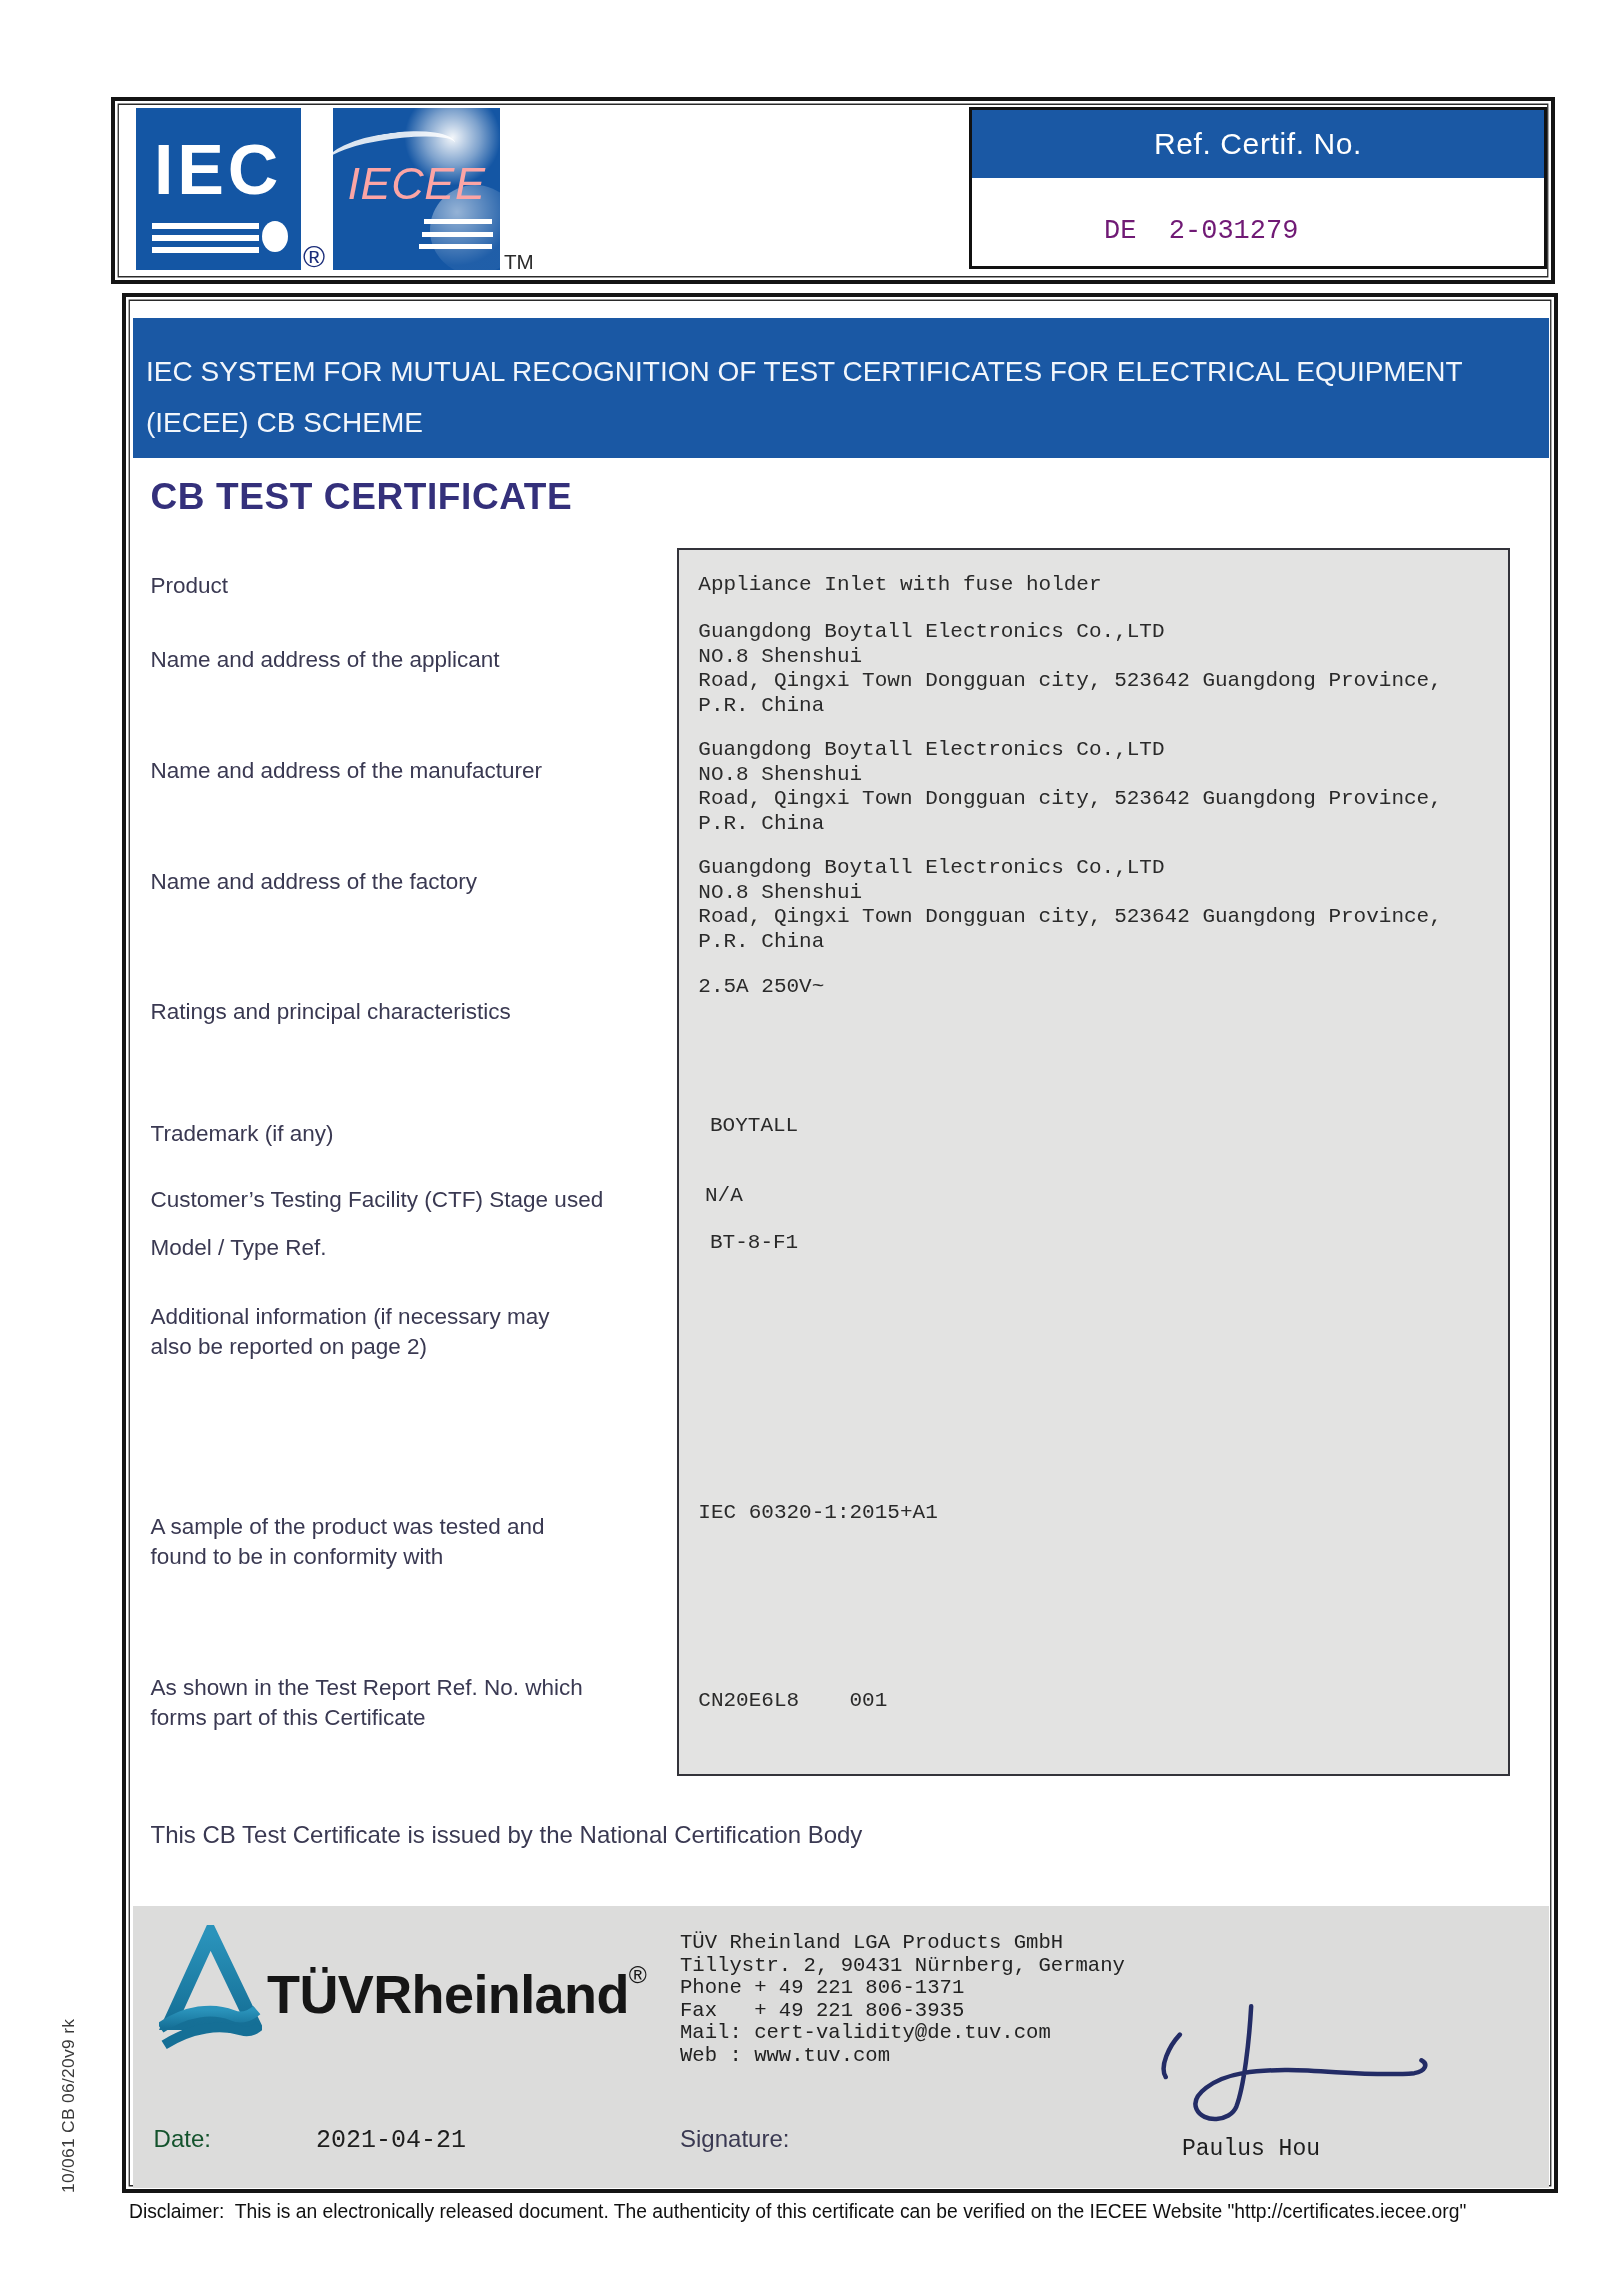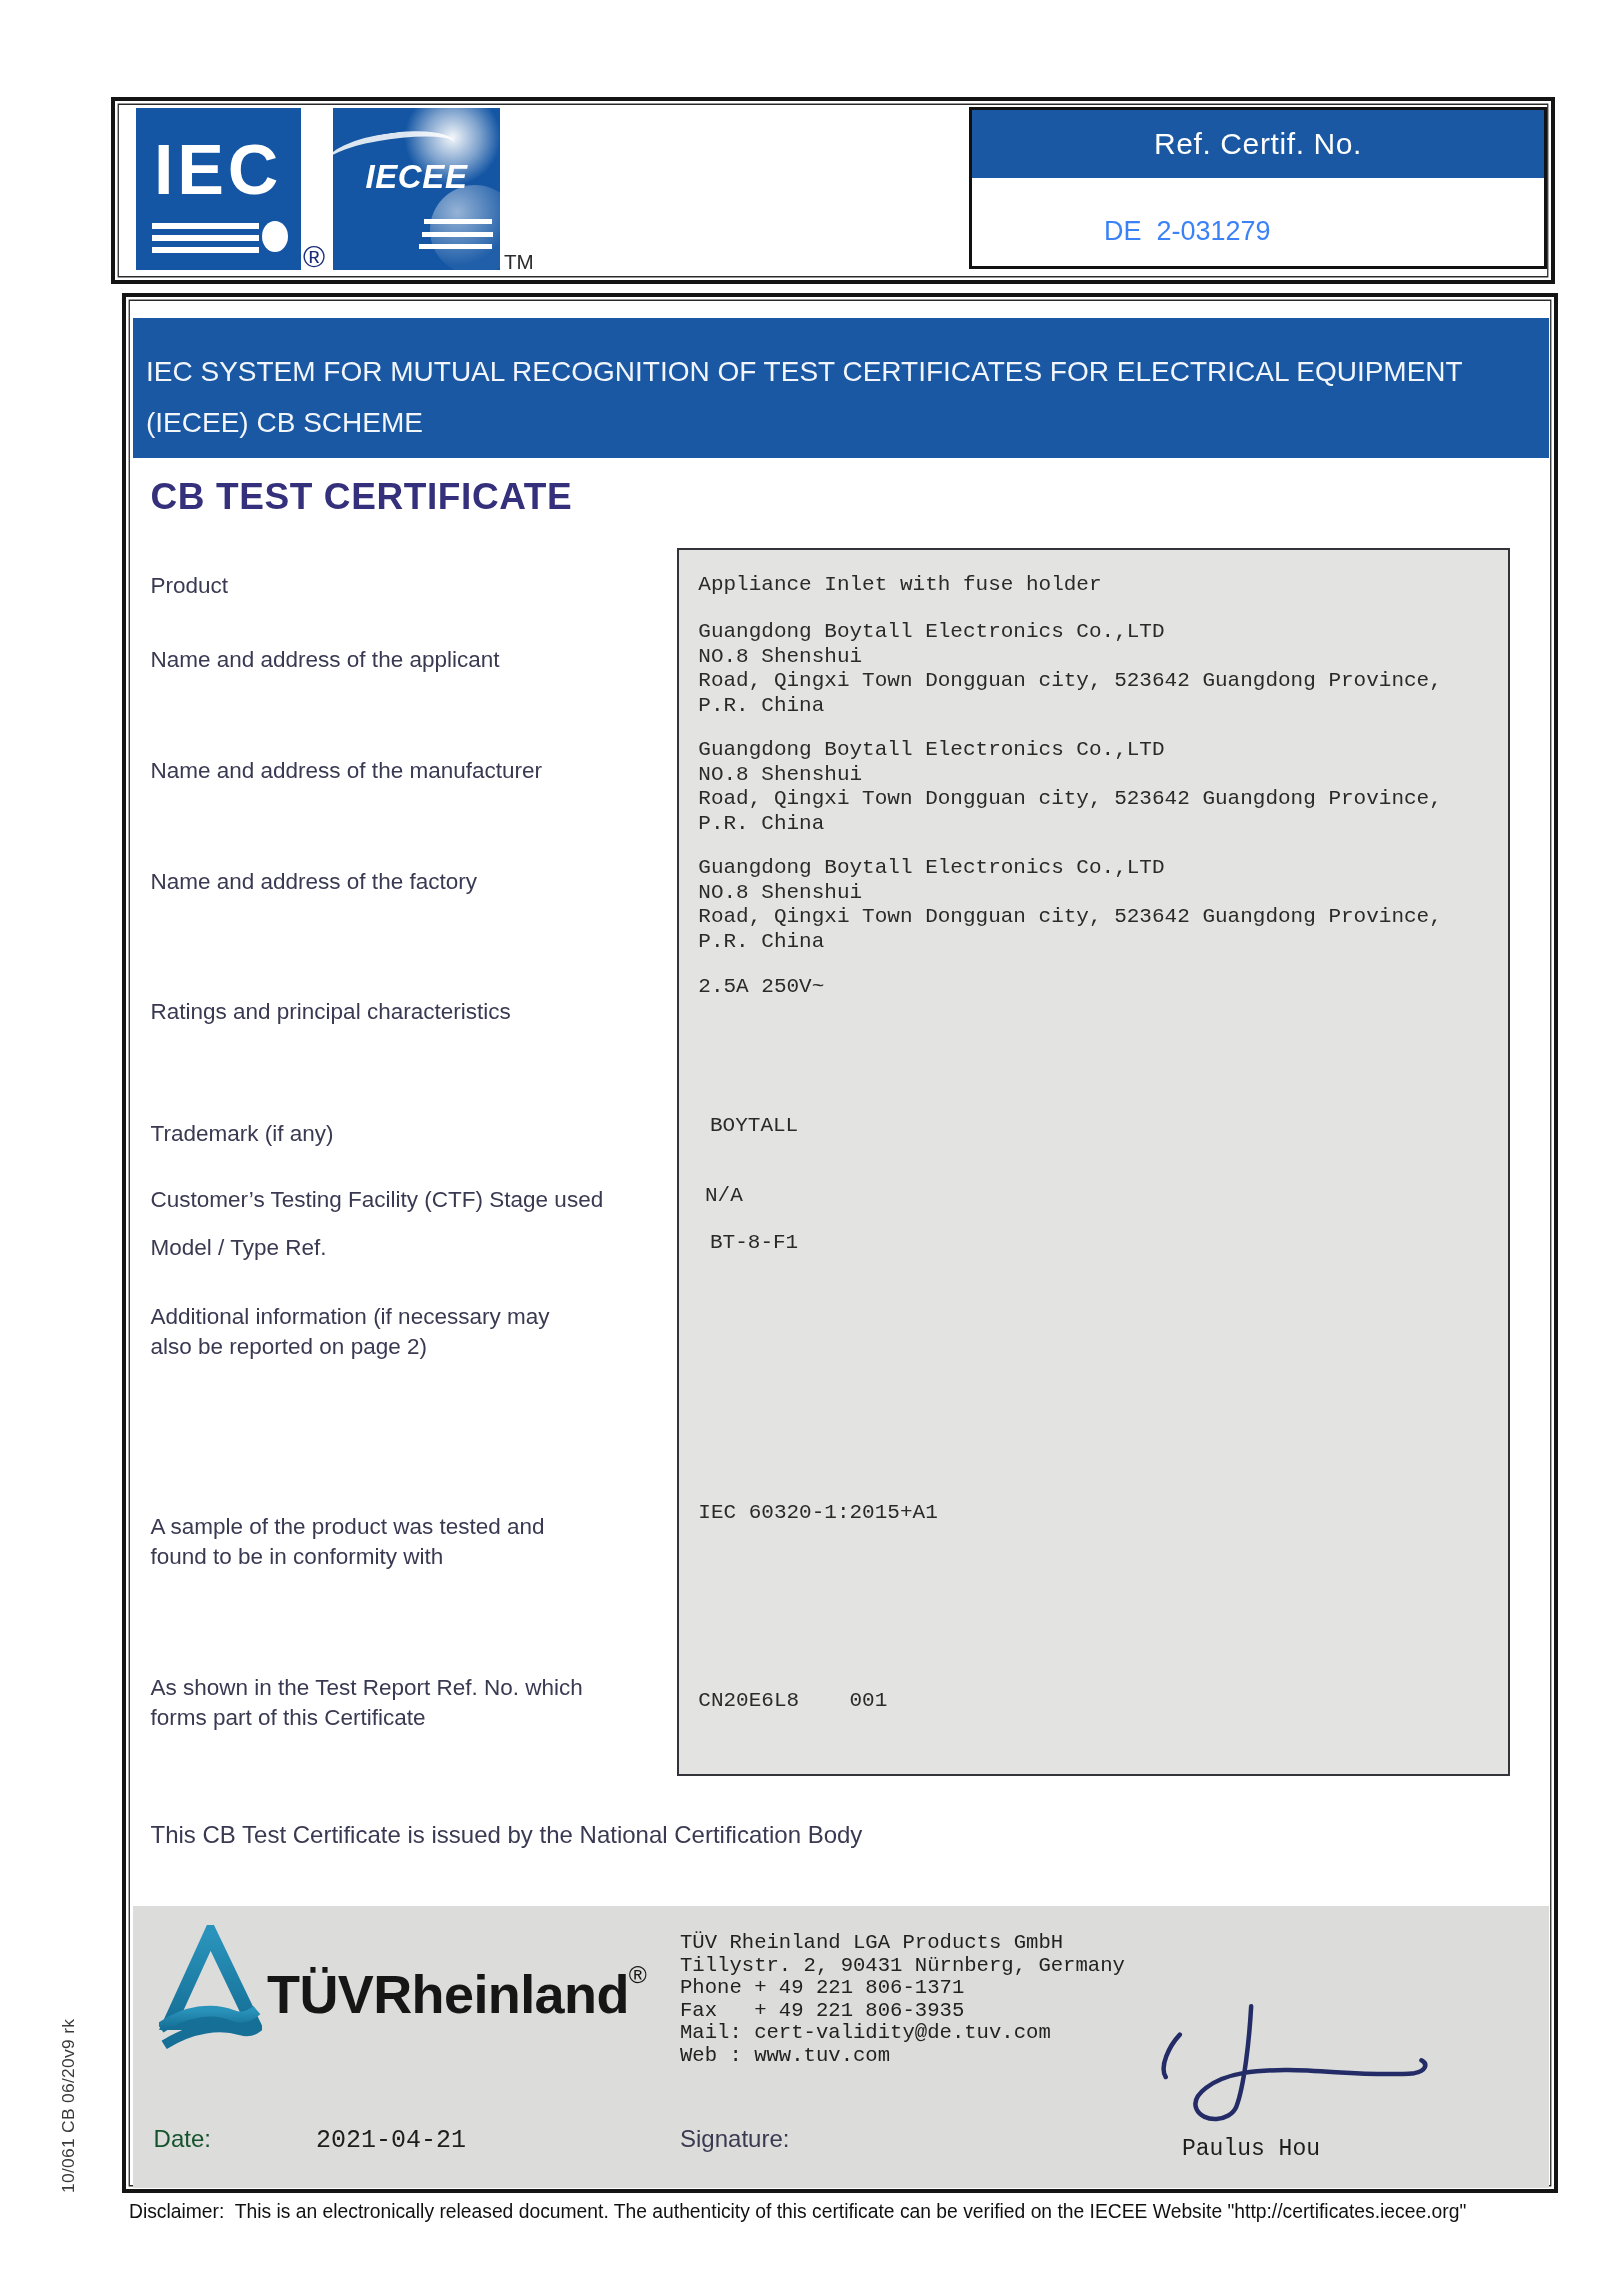--- a/index.html
+++ b/index.html
@@ -36,41 +36,41 @@
     position:absolute; left:71px; top:-19.3px; width:97px; height:97px; border-radius:50%;
     background:radial-gradient(circle, rgba(255,255,255,0.95) 0%, rgba(255,255,255,0.45) 40%, rgba(255,255,255,0) 70%);
   }
   .iecee-swoosh {
     position:absolute; left:-6.4px; top:24.5px; width:129px; height:39px;
     border-top:6.4px solid rgba(255,255,255,0.85); border-radius:50%;
     transform:rotate(-8deg);
   }
   .iecee-text {
     position:absolute; left:0; right:0; top:50px; text-align:center;
-    color:#ffffff; font-weight:bold; font-style:italic; font-size:33px; letter-spacing:0.6px;
+    color:#fca5a5; font-weight:normal; font-style:italic; font-size:45px; letter-spacing:0.6px;
   }
   .iecee-bar { position:absolute; height:5.1px; background:#ffffff; }
   .iecee-globe {
     position:absolute; left:97px; top:77px; width:90px; height:90px; border-radius:50%;
     background:radial-gradient(circle at 30% 30%, rgba(255,255,255,0.55), rgba(255,255,255,0.05) 60%);
   }
   .tm-mark { position:absolute; left:389px; top:149px; font-size:20.6px; color:#2b2b2b; }
 
   .ref-box {
     position:absolute; left:854px; top:5.8px; width:578px; height:162px;
     border:3.2px solid #111111; background:#ffffff;
   }
   .ref-title-bar {
     position:absolute; left:0; right:0; top:0; height:68px; background:#1a58a4;
     display:flex; align-items:center; justify-content:center;
   }
   .ref-title { color:#ffffff; font-size:30px; letter-spacing:0.6px; }
   .ref-number {
     position:absolute; left:132px; top:106px;
-    font-family:Liberation Sans, sans-serif; font-size:27px; color:#3b82f6; white-space:pre;
+    font-family:Liberation Mono, monospace; font-size:27px; color:#701a75; white-space:pre;
   }
 
   
   .body-box {
     position:absolute; left:122px; top:293px; width:1436px; height:1900px;
     background:#ffffff; border:4.5px solid #141414;
     box-shadow: inset 0 0 0 2.6px #ffffff, inset 0 0 0 3.9px #2a2a2a;
   }
   .banner {
     position:absolute; left:7px; top:20.6px; width:1416px; height:140px;

